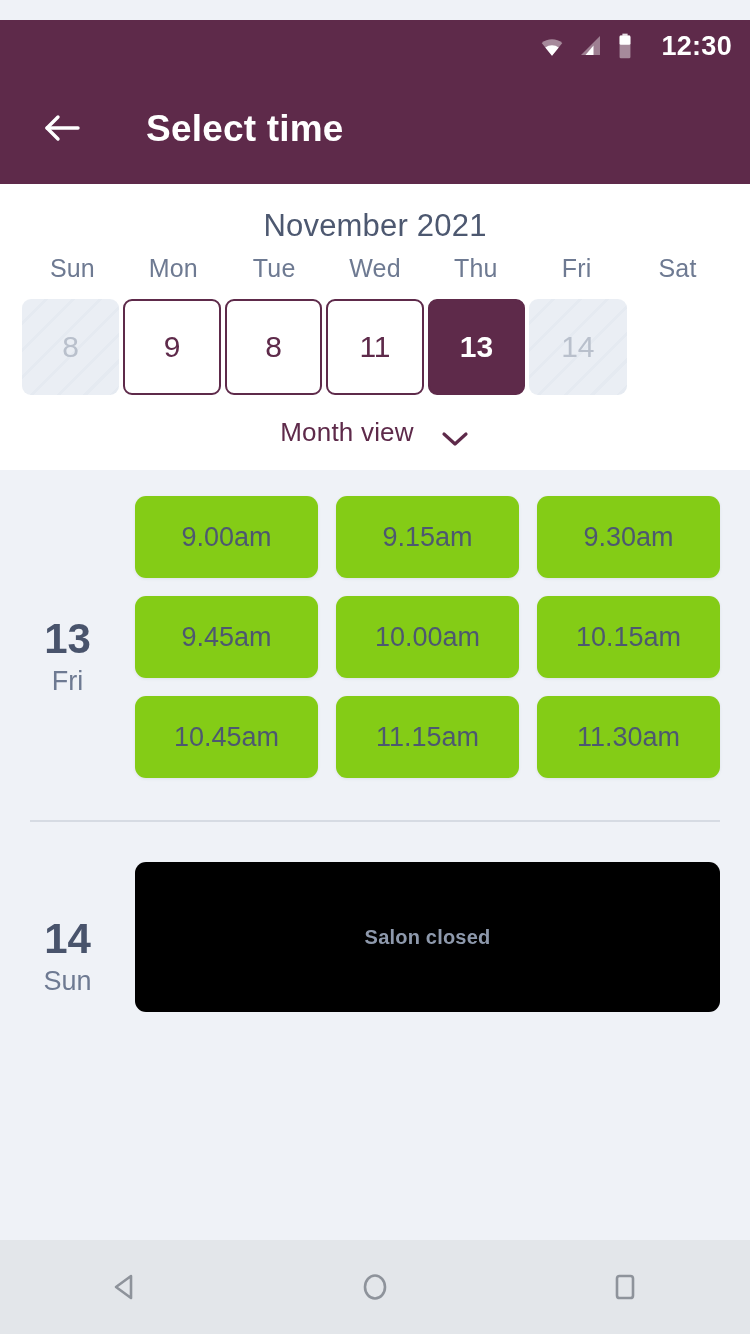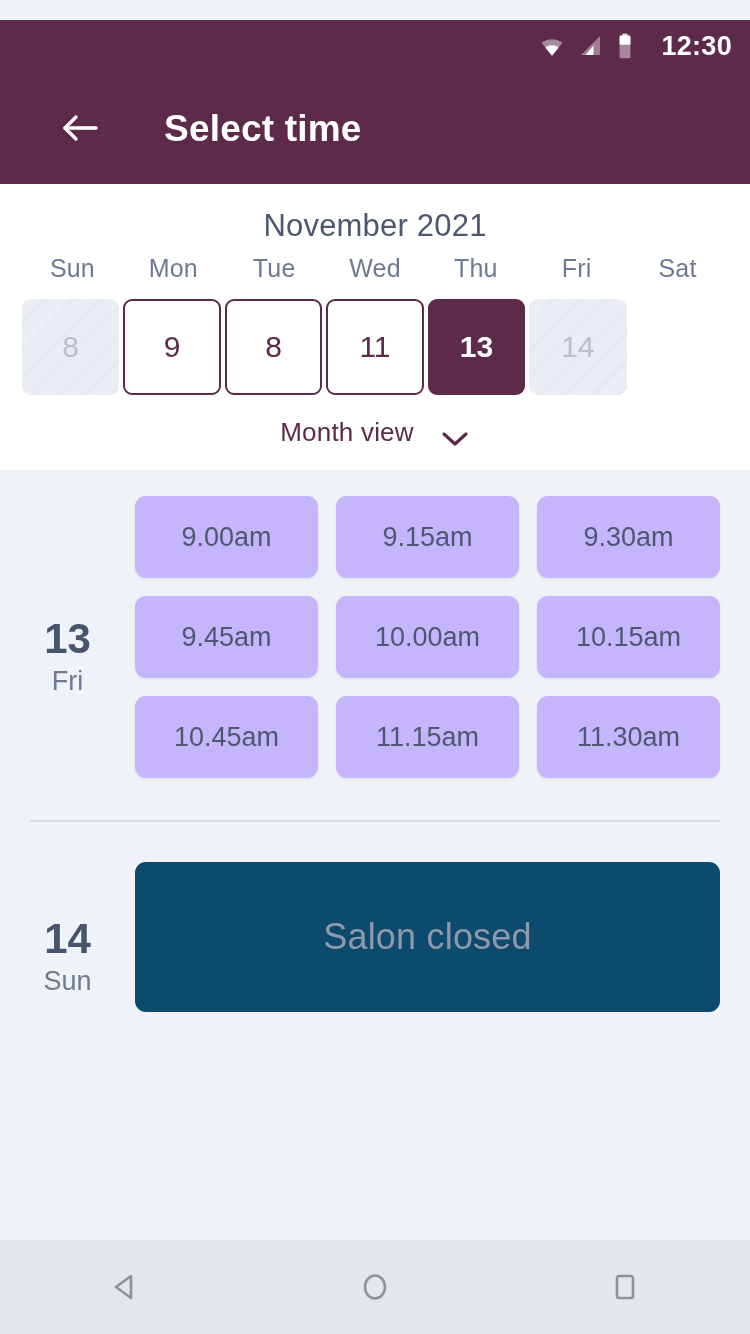--- a/index.html
+++ b/index.html
@@ -53,21 +53,21 @@
     margin-left: 14px;
     line-height: 1;
   }
 
   
   .app-bar {
     height: 112px;
     background: #5e2a4a;
     display: flex;
     align-items: center;
-    padding-left: 52px;
+    padding-left: 34px;
     flex: 0 0 auto;
   }
   .back-btn {
     width: 56px;
     height: 56px;
     display: flex;
     align-items: center;
     justify-content: center;
     cursor: pointer;
     flex: 0 0 auto;
@@ -196,21 +196,21 @@
 
   .slot-grid {
     flex: 1 1 auto;
     display: grid;
     grid-template-columns: repeat(3, 1fr);
     gap: 18px 18px;
     align-content: start;
   }
   .slot {
     height: 82px;
-    background: #c4b5fd;
+    background: #84cc16;
     border-radius: 11px;
     display: flex;
     align-items: center;
     justify-content: center;
     font-size: 27px;
     color: #4d5870;
     box-shadow: 0 1px 3px rgba(70, 85, 110, 0.10);
     cursor: pointer;
   }
 
@@ -220,28 +220,29 @@
     margin: 42px 30px 0 30px;
   }
 
   .closed-section {
     display: flex;
     padding: 40px 30px 0 0;
   }
   .closed-card {
     flex: 1 1 auto;
     height: 150px;
-    background: #0c4a6e;
+    background: #000000;
     border-radius: 11px;
     display: flex;
     align-items: center;
     justify-content: center;
     color: #8e99ac;
-    font-size: 36px;
-    letter-spacing: 0.2px;
+    font-size: 20px;
+    letter-spacing: 0.2px;
+    font-weight: bold;
   }
 
   
   .nav-bar {
     height: 94px;
     background: #e3e6ea;
     display: flex;
     align-items: center;
     justify-content: space-around;
     flex: 0 0 auto;

